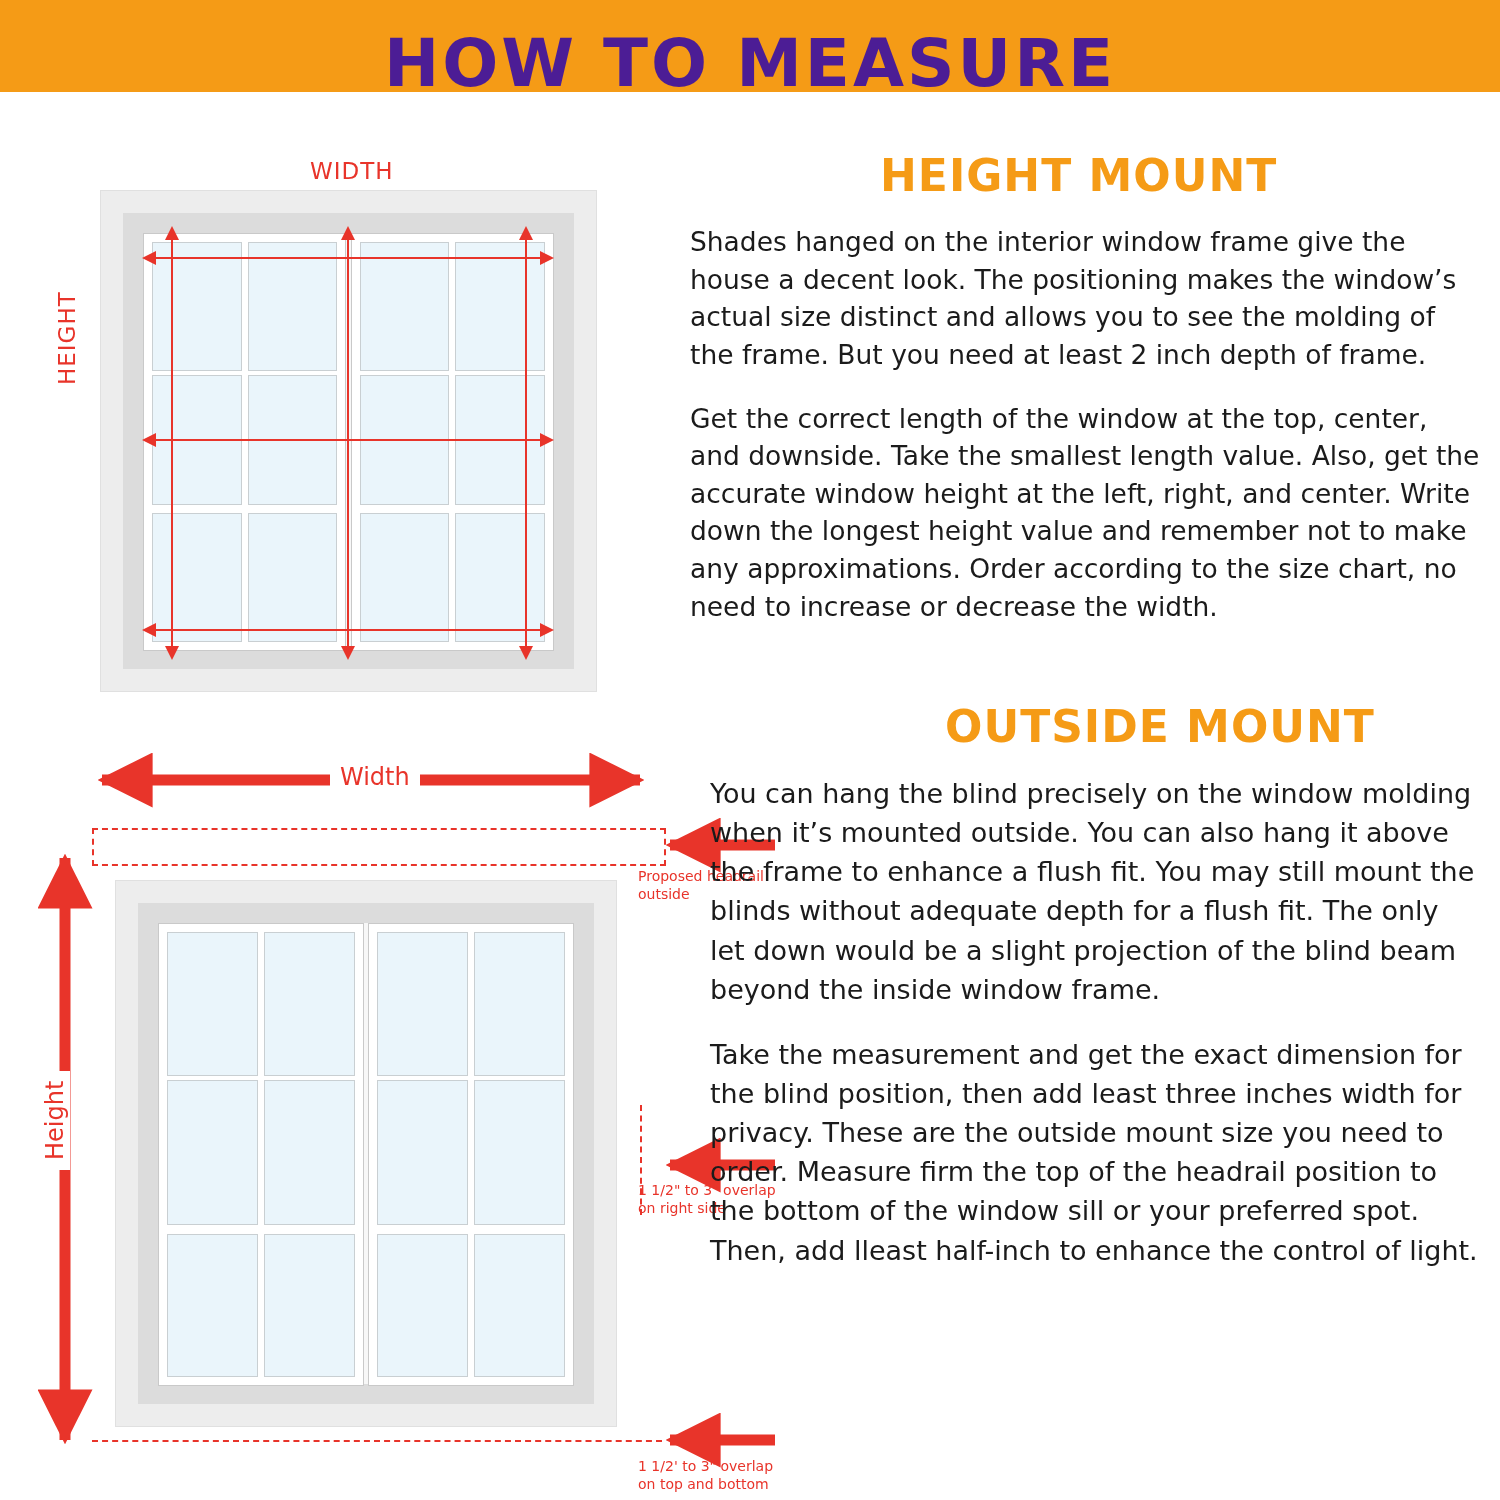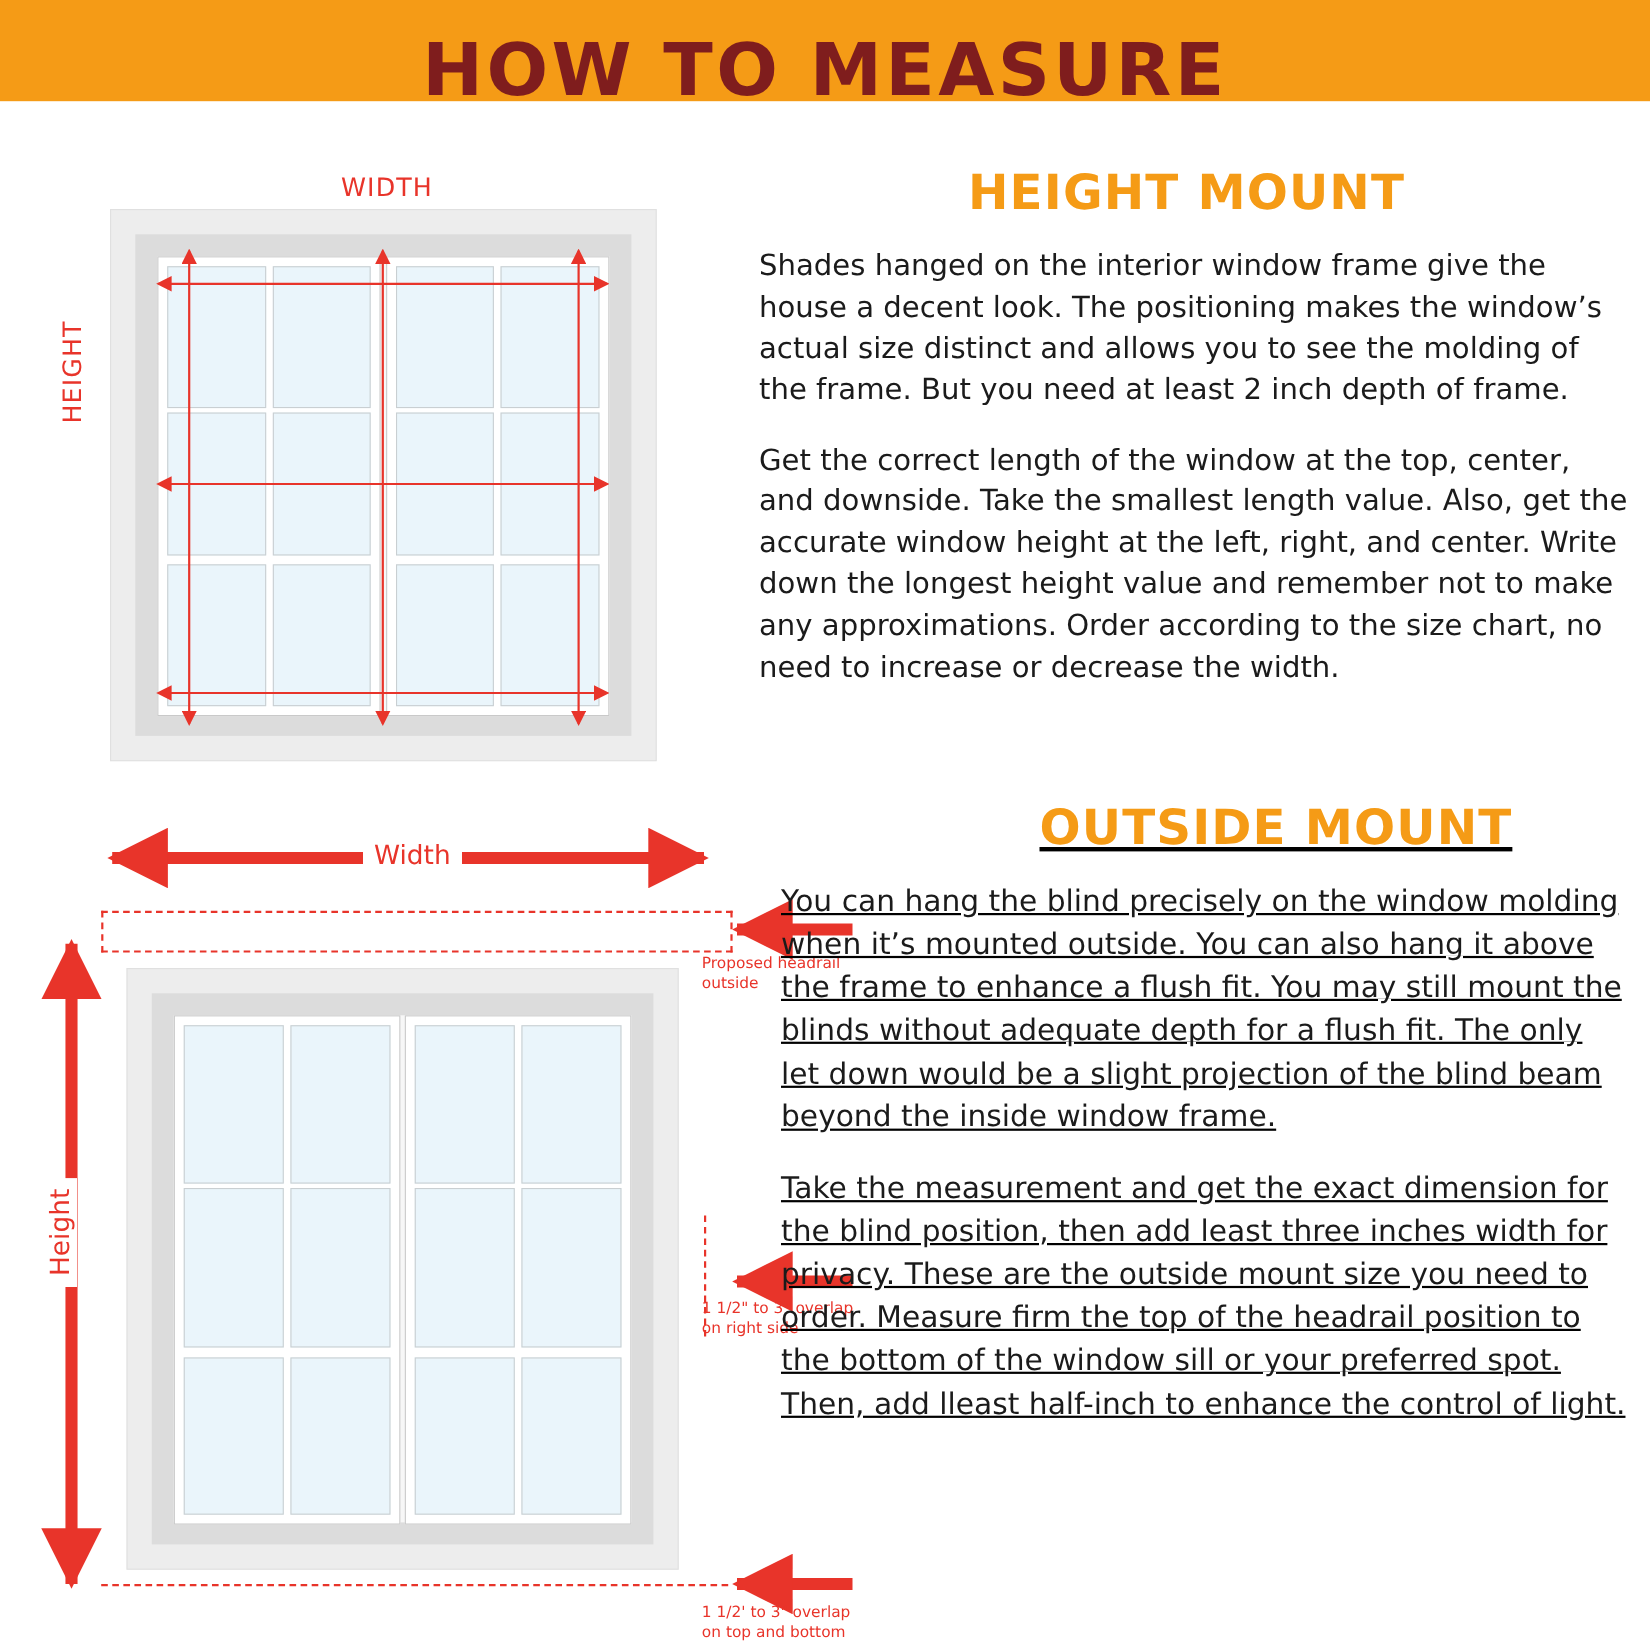--- a/index.html
+++ b/index.html
@@ -20,21 +20,21 @@
     position: absolute;
     left: 0; top: 0;
     width: 1500px;
     height: 92px;
     background: #F59B16;
     display: flex;
     align-items: center;
     justify-content: center;
   }
   .header-title {
-    color: #7f1d1d;
+    color: #4c1d95;
     font-size: 66px;
     font-weight: bold;
     letter-spacing: 3px;
     line-height: 1;
     font-family: "DejaVu Sans", sans-serif;
     margin-top: 36px;
   }
 
   
   .right-col {
@@ -57,23 +57,22 @@
     color: #1b1b1b;
     font-size: 26.5px;
     line-height: 1.42;
     margin: 0 0 26px 0;
     font-family: "DejaVu Sans", sans-serif;
   }
 
   .outside-wrap {
     position: absolute;
     left: 690px;
-    top: 727px;
+    top: 701px;
     width: 790px;
-    text-decoration: underline;
   }
   .outside-wrap .body-par { font-size: 27px; line-height: 1.45; }
 
   
   .diagram-inside {
     position: absolute;
     left: 60px;
     top: 150px;
     width: 600px;
     height: 560px;

